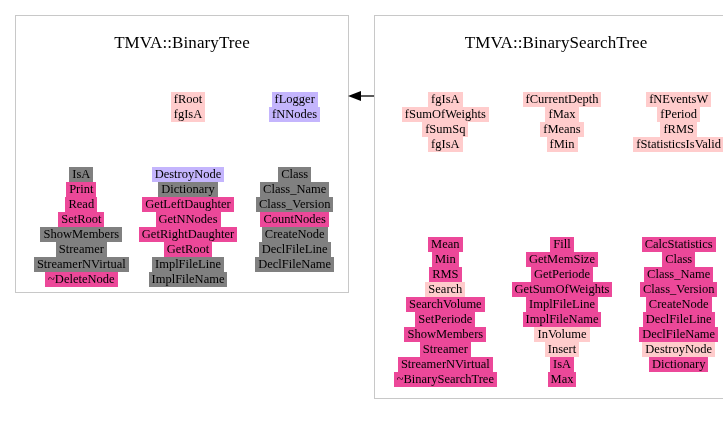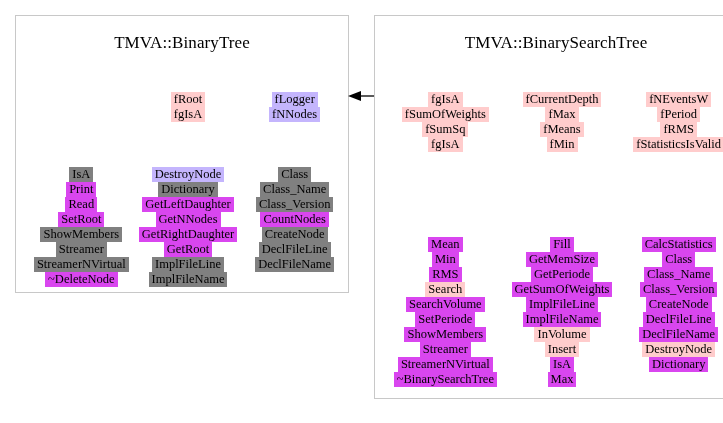--- a/index.html
+++ b/index.html
@@ -55,21 +55,21 @@
     display: inline-block;
     font-size: 12.5px;
     line-height: 15px;
     color: #000000;
     white-space: nowrap;
     padding: 0 3px;
     text-align: center;
   }
   .c-pink   { background: #ffcccc; }
   .c-yellow { background: #c4b5fd; }
-  .c-green  { background: #d946ef; }
+  .c-green  { background: #ec4899; }
   .c-gray   { background: #808080; }
 
   
   #inherit-arrow {
     position: absolute;
     left: 348px;
     top: 89px;
     width: 27px;
     height: 14px;
   }

